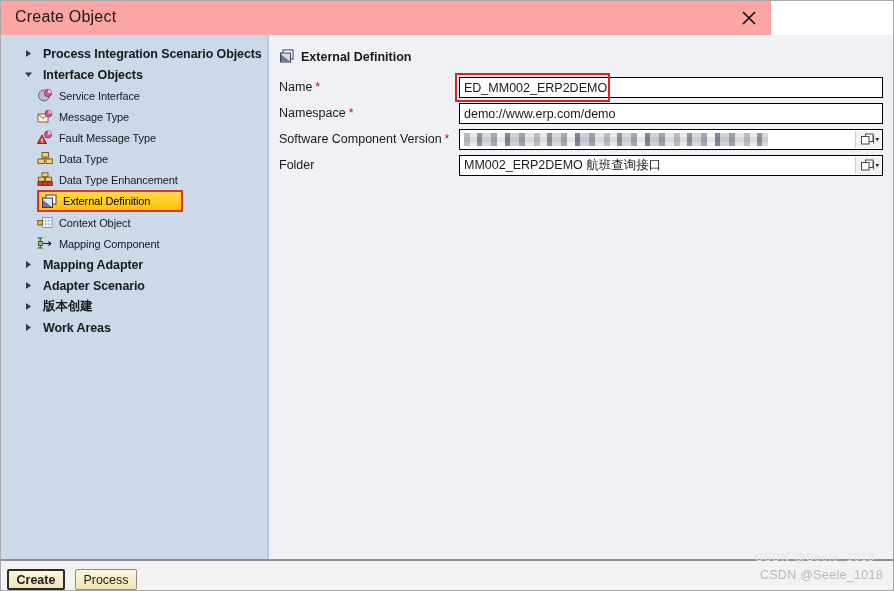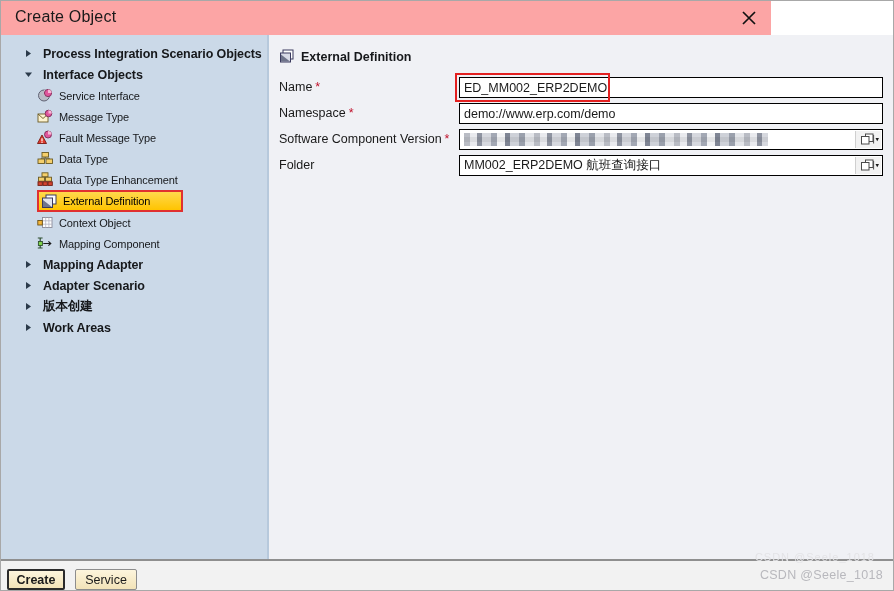--- a/index.html
+++ b/index.html
@@ -510,18 +510,18 @@
                 </svg>
               </div>
             </div>
           </div>
         </div>
     </div>
   </div>
 
   <div class="footer">
     <div class="btn btn-create">Create</div>
-    <div class="btn btn-cancel">Service</div>
+    <div class="btn btn-cancel">Process</div>
   </div>
   <div class="watermark-ghost">CSDN @Seele_1018</div>
   <div class="watermark">CSDN @Seele_1018</div>
 
 </div>
 
 </body></html>

